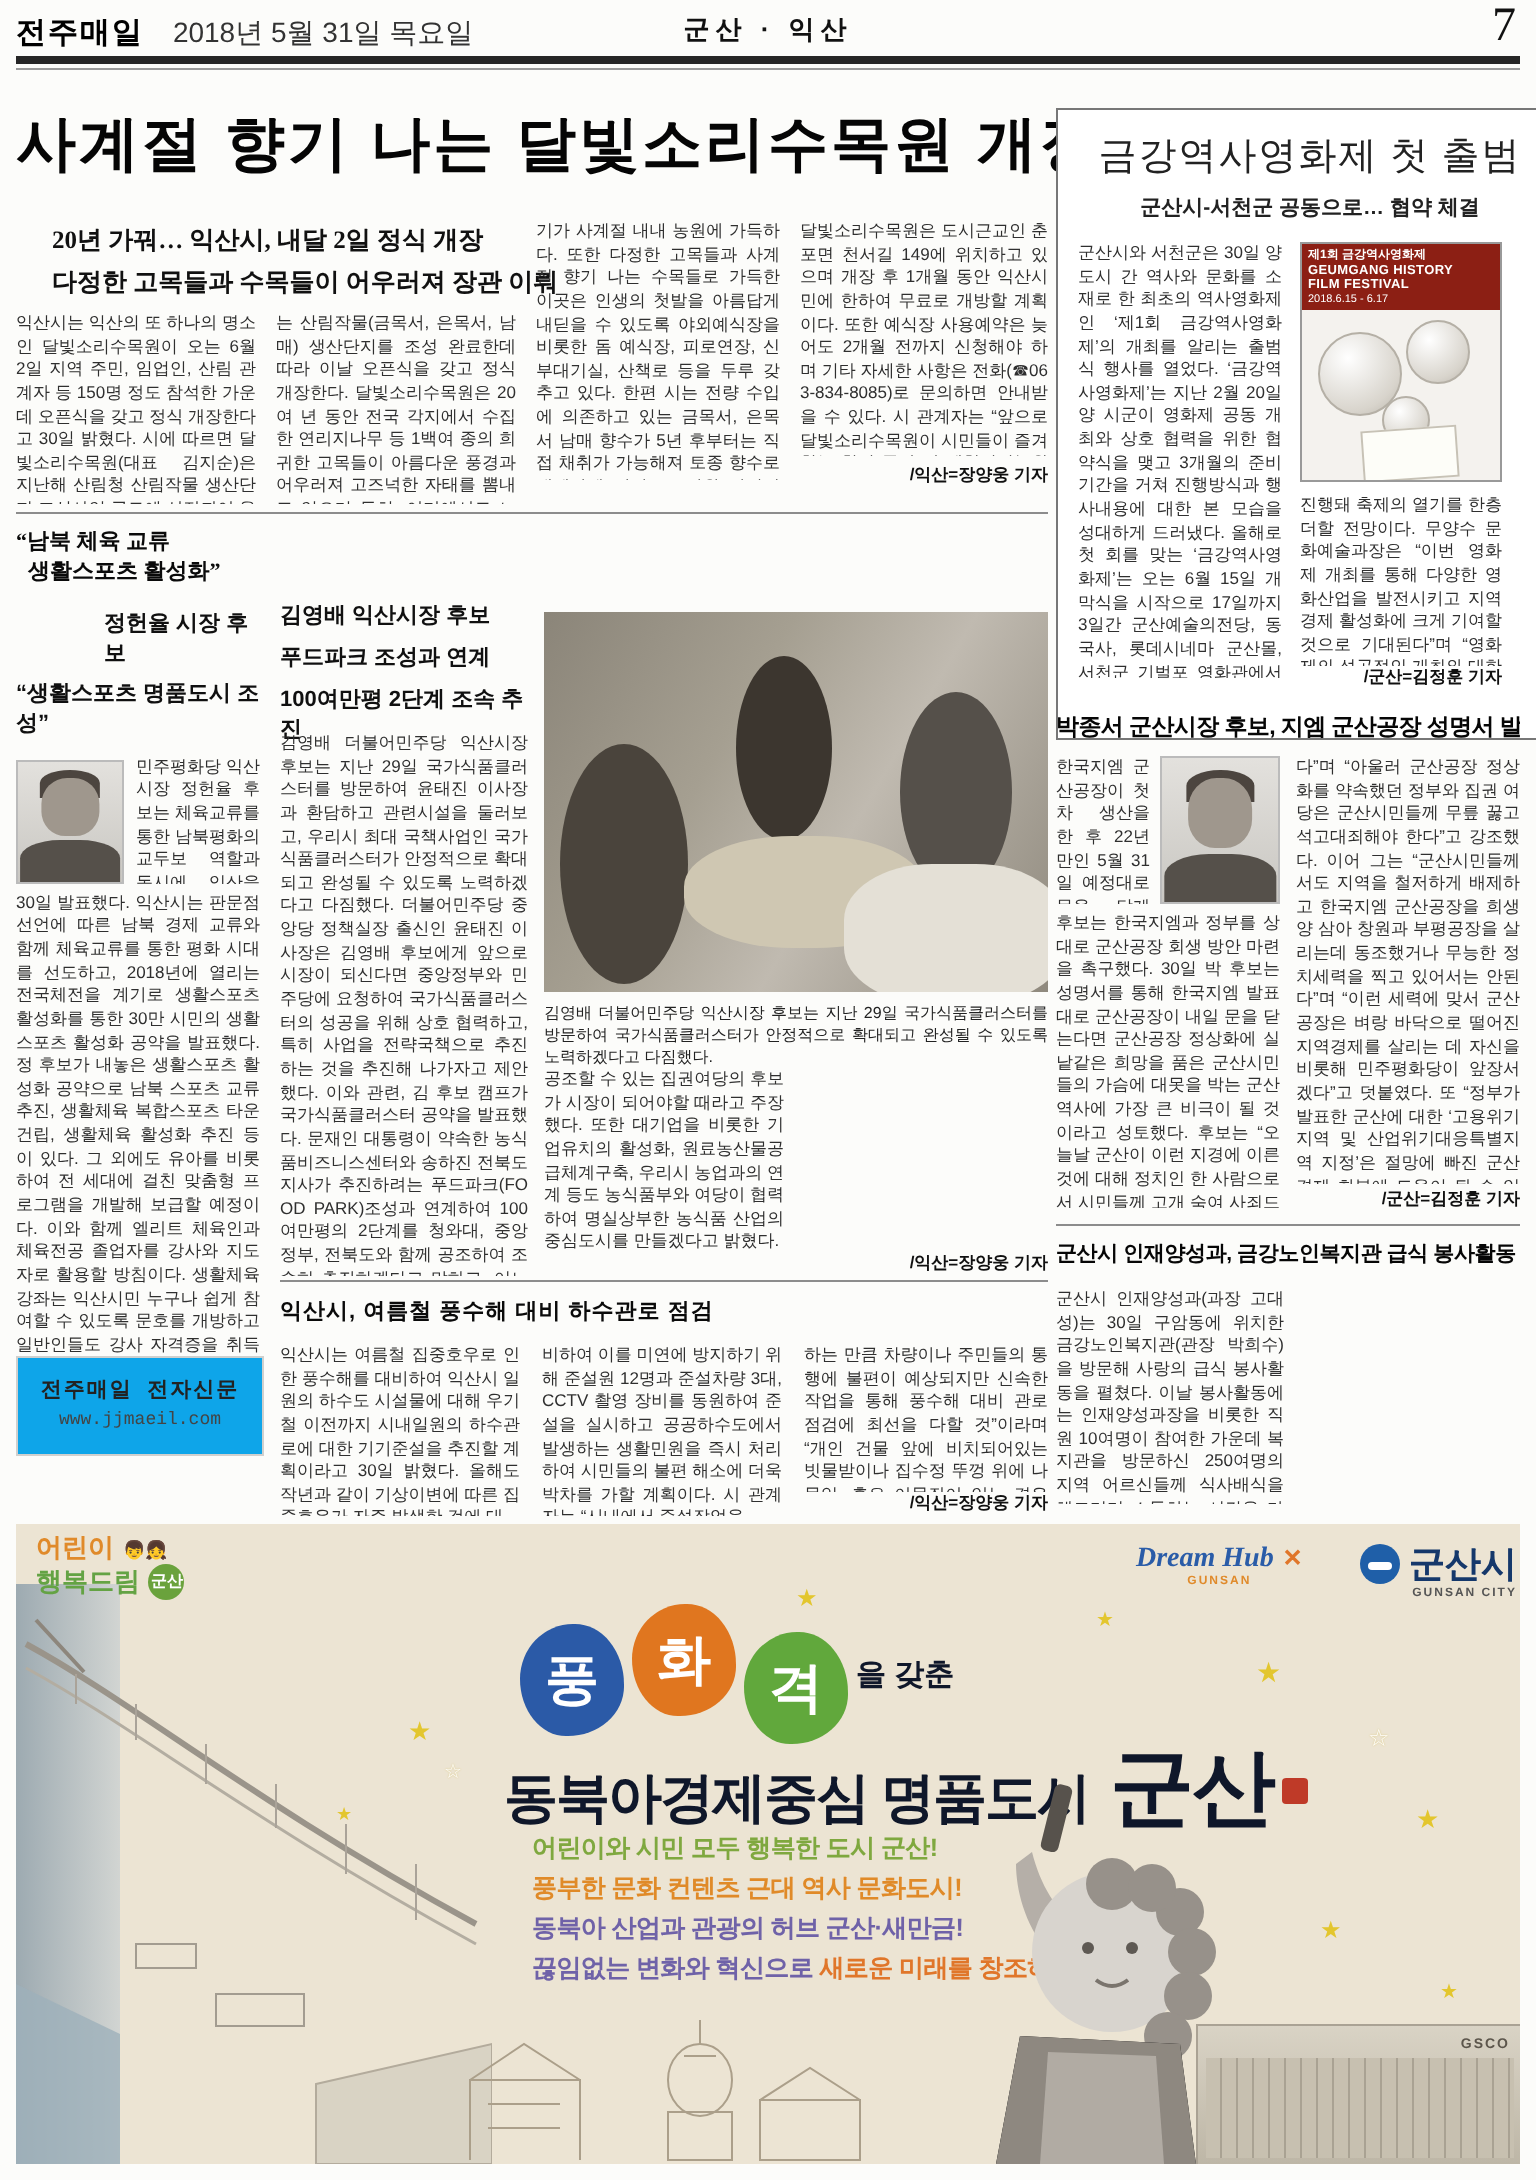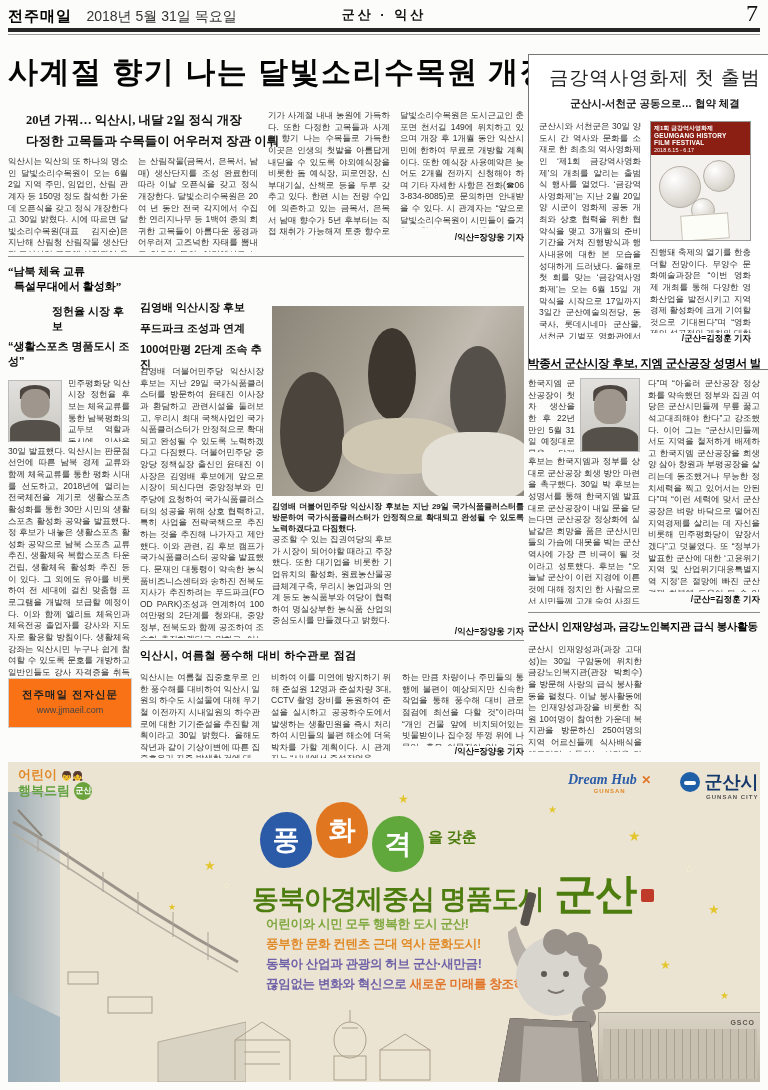--- a/index.html
+++ b/index.html
@@ -30,34 +30,34 @@
   .poster-t2{font-size:6.5px;font-weight:900;letter-spacing:.2px;}
   .poster-t4{font-size:5.5px;}
   .ball{position:absolute;border-radius:50%;background:radial-gradient(circle at 35% 30%,#ffffff,#d8d4cc 70%,#b9b4aa);border:1px solid #b5b0a6;}
   
   .photo{background:linear-gradient(120deg,#8b8579 0%,#a59f91 35%,#c0bab0 60%,#8f897d 100%);position:relative;overflow:hidden;}
   .ph-blob{position:absolute;border-radius:50%;}
   .portrait{background:linear-gradient(#e3e1dd,#c9c7c2);position:relative;overflow:hidden;border:1px solid #bbb;}
   .portrait .head{position:absolute;left:50%;top:14%;width:55%;height:48%;transform:translateX(-50%);border-radius:45% 45% 42% 42%;background:#9f978d;}
   .portrait .hair{position:absolute;left:50%;top:8%;width:58%;height:22%;transform:translateX(-50%);border-radius:50% 50% 0 0;background:#4c453f;}
   .portrait .body{position:absolute;left:50%;bottom:-4%;width:96%;height:38%;transform:translateX(-50%);border-radius:40% 40% 0 0;background:#55504a;}
-  .caption{font-size:8px;font-weight:bold;line-height:1.35;text-align:justify;color:#222;word-break:break-all;}
+  .caption{font-size:8px;font-weight:normal;line-height:1.35;text-align:justify;color:#222;word-break:break-all;}
   
   .h-md{font-size:11px;font-weight:700;color:#0a0a0a;}
   .h-sm{font-size:11px;font-weight:bold;color:#101010;}
   .cluster-h{font-size:18px;font-weight:900;letter-spacing:-.5px;white-space:nowrap;color:#050505;}
   
-  .epaper{background:#f97316;border:1px solid #d0d0ce;text-align:center;}
+  .epaper{background:#0ea5e9;border:1px solid #d0d0ce;text-align:center;font-family:Liberation Mono, monospace;}
   .epaper .l1{font-size:10.5px;font-weight:bold;letter-spacing:1px;color:#222;padding-top:9px;}
   .epaper .l2{font-size:9px;color:#444;margin-top:3px;}
   
   .ad{background:#ece4d3;overflow:hidden;}
   .blob{border-radius:52% 48% 55% 45%/50% 55% 45% 52%;display:flex;align-items:center;justify-content:center;
         color:#fff;font-weight:900;font-size:27px;font-family:"Liberation Serif",serif;}
-  .callig{font-family:Liberation Serif, serif;font-weight:900;color:#4d7c0f;letter-spacing:-1px;}
+  .callig{font-family:Liberation Sans, sans-serif;font-weight:900;color:#0f172a;letter-spacing:-1px;}
   .slogan{font-size:12.5px;font-weight:bold;line-height:20px;letter-spacing:-.3px;}
   .star{position:absolute;color:#e3c62e;}
   .star::before{content:"★";}
   .star.o{color:#fff;text-shadow:0 0 1px #d9c26a;}
   .star.o::before{content:"☆";}
   .seal{display:inline-block;width:13px;height:13px;background:#bf3a28;border-radius:2px;vertical-align:super;}
   .gsco{background:linear-gradient(#d9d3c5,#bdb6a6);border:1px solid #aaa294;position:relative;}
   .gsco-label{position:absolute;right:6px;top:6px;font-size:7px;font-weight:bold;color:#5c564c;letter-spacing:1px;}
   .gsco-glass{position:absolute;left:4px;right:4px;bottom:4px;top:16px;
       background:repeating-linear-gradient(90deg,#c7c0b0 0 7px,#a9a293 7px 8px),repeating-linear-gradient(0deg,transparent 0 6px,#a9a293 6px 7px);}
@@ -111,21 +111,21 @@
         <div class="byline">/군산=김정훈 기자</div>
       </div>
     </div>
   </div>
 
   <div class="hr" style="left:8px;top:256px;width:516px;"></div>
 
   <div class="abs" style="left:8px;top:264px;width:122px;height:404px;">
     <div class="h-md serif" style="line-height:1.35;">
       <div>“남북 체육 교류</div>
-      <div style="padding-left:6px;">특설무대에서 활성화”</div>
+      <div style="padding-left:6px;">생활스포츠 활성화”</div>
     </div>
     <div class="h-sm" style="margin-top:10px;margin-left:44px;">정헌율 시장 후보</div>
     <div class="h-sm" style="margin-top:5px;">“생활스포츠 명품도시 조성”</div>
     <div style="margin-top:9px;overflow:hidden;">
       <div class="portrait" style="float:left;width:52px;height:60px;margin:2px 6px 2px 0;">
         <div class="hair"></div>
         <div class="head"></div>
         <div class="body"></div>
       </div>
       <div class="bt" style="height:64px;">민주평화당 익산시장 정헌율 후보는 체육교류를 통한 남북평화의 교두보 역할과 동시에 익산을 생활스포츠 명품도시로 조성하겠다는 공약을</div>

